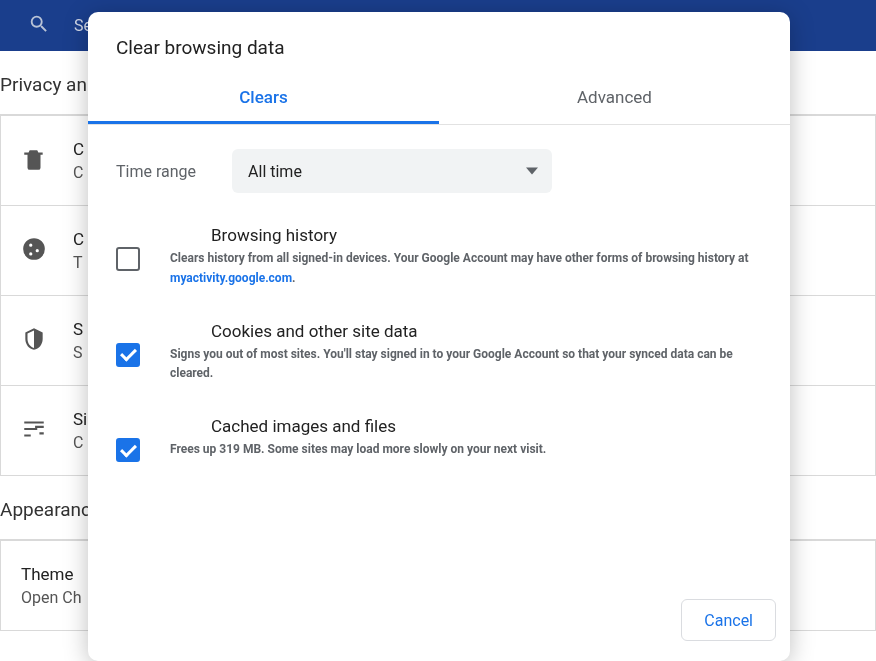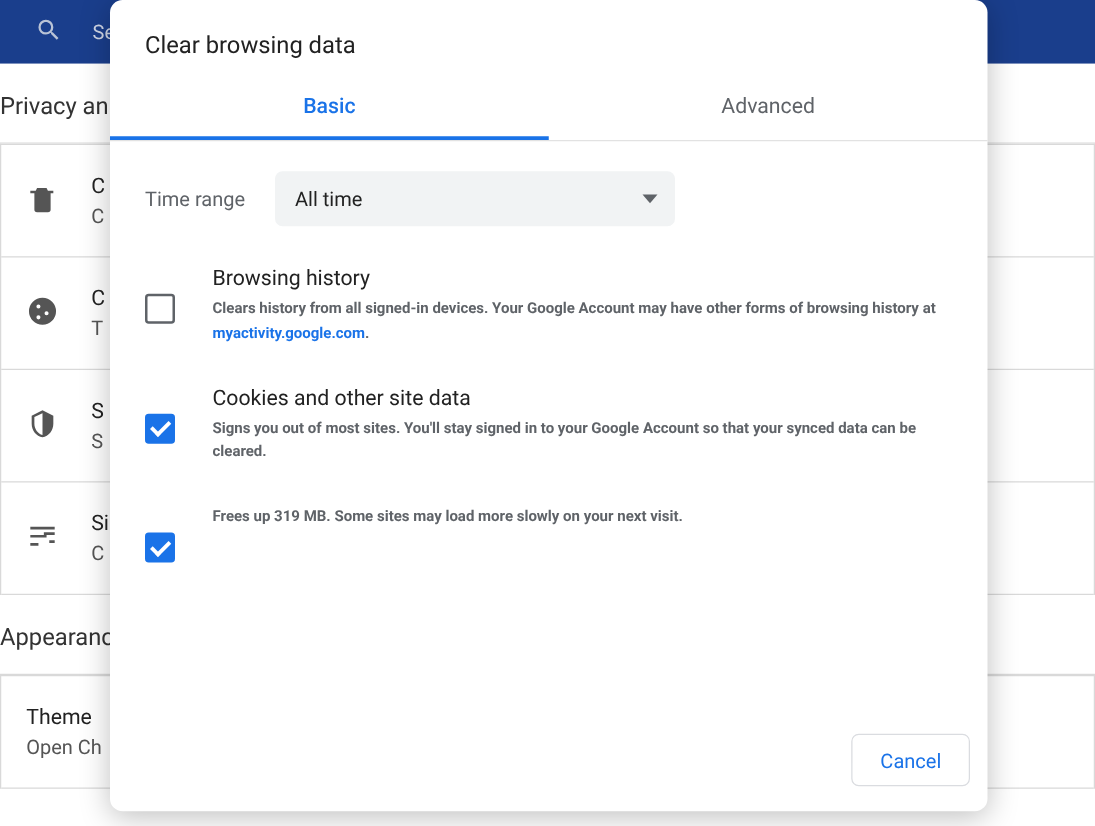--- a/index.html
+++ b/index.html
@@ -60,21 +60,21 @@
     .overlay {
       position: absolute;
       inset: 0;
       background: rgba(0,0,0,0.0);
     }
 
     
     .dialog {
       position: absolute;
       left: 88px;
-      top: 0;
+      top: 12px;
       width: 702px;
       height: 649px;
       background: #fff;
       border-radius: 10px;
       box-shadow: 0 4px 24px rgba(0,0,0,0.25);
       display: flex;
       flex-direction: column;
     }
 
     .dialog-title {
@@ -102,21 +102,21 @@
     }
 
     .body {
       flex: 1;
       padding: 24px 28px 10px 28px;
     }
 
     .timerange-row {
       display: flex;
       align-items: center;
-      gap: 24px;
+      gap: 36px;
       margin-bottom: 32px;
     }
     .timerange-label { font-size: 16px; color: #5f6368; }
 
     .select {
       position: relative;
       width: 320px;
       height: 44px;
       background: #f1f3f4;
       border-radius: 6px;
@@ -162,21 +162,21 @@
     }
     .cb.checked::after {
       content: "";
       width: 6px;
       height: 12px;
       border: solid #fff;
       border-width: 0 3px 3px 0;
       transform: rotate(45deg) translate(-1px,-1px);
     }
     .opt-text { flex: 1; }
-    .opt-title { font-size: 17px; color: #222; margin-bottom: 4px; }
+    .opt-title { font-size: 17px; color: #222; margin-bottom: 4px; margin-left: 41px; }
     .opt-desc  { font-size: 12px; color: #5f6368; line-height: 1.65; font-weight: bold; }
     .opt-desc a { color: #1a73e8; text-decoration: none; }
 
     .footer {
       display: flex;
       justify-content: flex-end;
       gap: 24px;
       padding: 0 14px 20px 22px;
       align-items: center;
     }
@@ -272,21 +272,21 @@
     </div>
   </div>
 </div>
 
 <div class="overlay"></div>
 
 <div class="dialog">
   <div class="dialog-title">Clear browsing data</div>
 
   <div class="tabs">
-    <div class="tab active">Basic</div>
+    <div class="tab active">Clears</div>
     <div class="tab">Advanced</div>
   </div>
 
   <div class="body">
 
     <div class="timerange-row">
       <span class="timerange-label">Time range</span>
       <div class="select">
         <span>All time</span>
         <span class="chev"></span>
@@ -307,20 +307,21 @@
       <div class="cb checked"></div>
       <div class="opt-text">
         <div class="opt-title">Cookies and other site data</div>
         <div class="opt-desc">Signs you out of most sites. You'll stay signed in to your Google Account so that your synced data can be cleared.</div>
       </div>
     </div>
 
     <div class="opt">
       <div class="cb checked"></div>
       <div class="opt-text">
+        <div class="opt-title">Cached images and files</div>
         <div class="opt-desc">Frees up 319 MB. Some sites may load more slowly on your next visit.</div>
       </div>
     </div>
 
   </div>
 
   <div class="footer">
     <div class="btn btn-secondary">Cancel</div>
   </div>
 </div>

